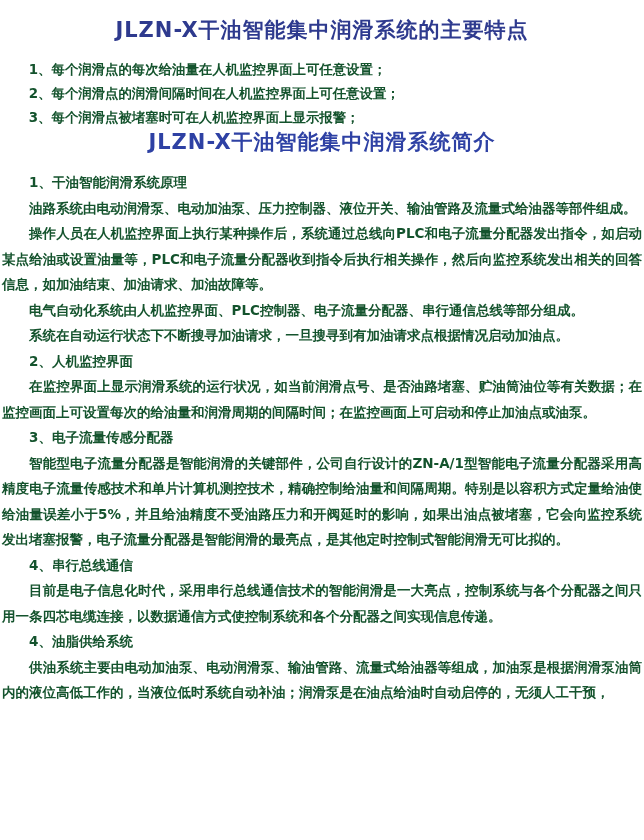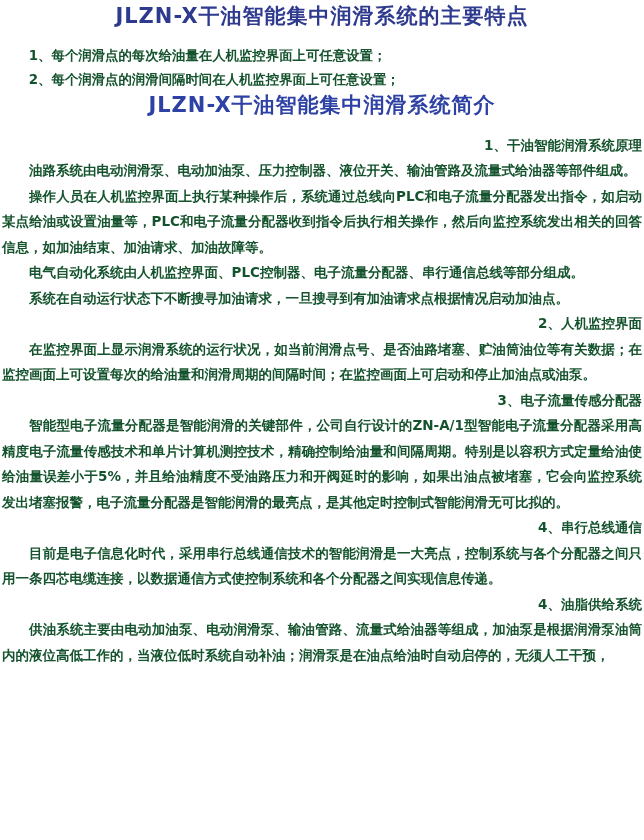--- a/index.html
+++ b/index.html
@@ -21,21 +21,21 @@
   }
   .doc-title {
     margin: 0;
     text-align: center;
     font-size: 21px;
     font-weight: 800;
     letter-spacing: 1px;
     line-height: 26px;
   }
   .doc-title.first {
-    margin-top: 1px;
+    margin-top: 15px;
   }
   .doc-title.second {
   }
   .features {
     margin-top: 15px;
   }
   .features .para {
     line-height: 23.8px;
     font-size: 13.4px;
   }
@@ -48,33 +48,34 @@
   }
   .para {
     margin: 0;
     text-indent: 2em;
     text-align: justify;
     font-weight: 600;
     color: #14532d;
   }
   .para.heading {
     font-weight: 700;
-    text-align: right;
+    text-align: left;
   }
 </style>
 </head>
 <body>
 
 <div class="page" style="color: rgb(34, 34, 34);">
 
   <h1 class="doc-title first" style="color: rgb(46, 58, 142);">JLZN-X干油智能集中润滑系统的主要特点</h1>
 
   <div class="features">
     <p class="para">1、每个润滑点的每次给油量在人机监控界面上可任意设置；</p>
     <p class="para">2、每个润滑点的润滑间隔时间在人机监控界面上可任意设置；</p>
+    <p class="para">3、每个润滑点被堵塞时可在人机监控界面上显示报警；</p>
   </div>
 
   <h1 class="doc-title second" style="color: rgb(46, 65, 164);">JLZN-X干油智能集中润滑系统简介</h1>
 
   <div class="intro">
     <p class="para heading">1、干油智能润滑系统原理</p>
     <p class="para">油路系统由电动润滑泵、电动加油泵、压力控制器、液位开关、输油管路及流量式给油器等部件组成。</p>
     <p class="para">操作人员在人机监控界面上执行某种操作后，系统通过总线向PLC和电子流量分配器发出指令，如启动某点给油或设置油量等，PLC和电子流量分配器收到指令后执行相关操作，然后向监控系统发出相关的回答信息，如加油结束、加油请求、加油故障等。</p>
     <p class="para">电气自动化系统由人机监控界面、PLC控制器、电子流量分配器、串行通信总线等部分组成。</p>
     <p class="para">系统在自动运行状态下不断搜寻加油请求，一旦搜寻到有加油请求点根据情况启动加油点。</p>

